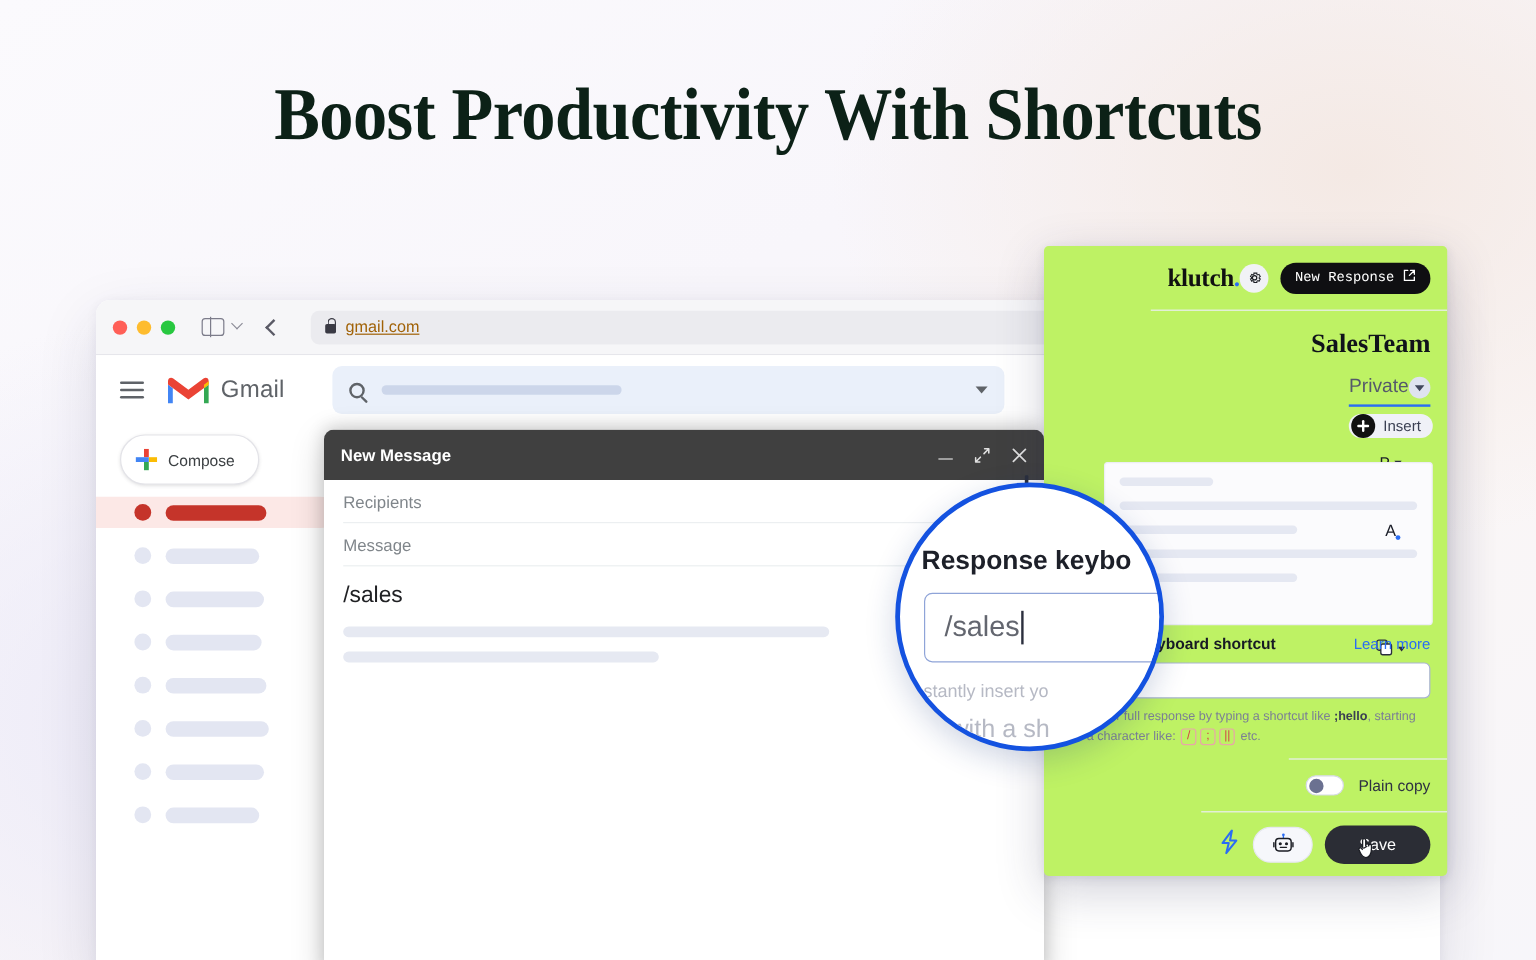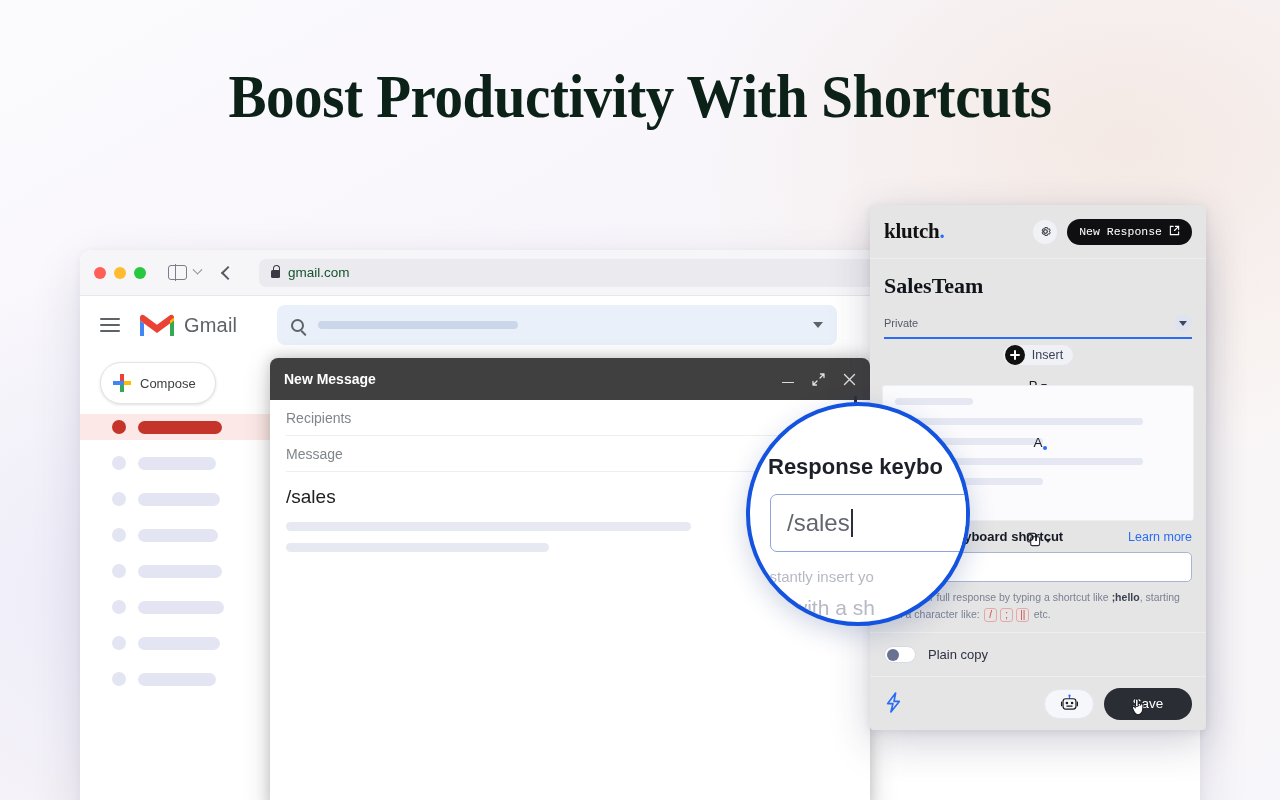--- a/index.html
+++ b/index.html
@@ -57,21 +57,21 @@
     background: #ebebef; border-radius: 7px;
     display: flex; align-items: center; padding: 0 12px; gap: 8px;
   }
   .lock {
     width: 9px; height: 8px; background: #3a3a44; border-radius: 1.5px; position: relative; margin-top: 3px;
   }
   .lock::before {
     content:''; position: absolute; left: 1.6px; top: -5px; width: 5.8px; height: 6px;
     border: 1.6px solid #3a3a44; border-bottom: none; border-radius: 4px 4px 0 0;
   }
-  .url-text { font-size: 13.5px; color: #14532d; }
+  .url-text { font-size: 13.5px; color: #a16207; text-decoration: underline; }
 
   
   .gmail-head {
     height: 58px; display: flex; align-items: center; padding: 0 16px; gap: 0;
     background: #ffffff;
   }
   .hamburger { width: 20px; margin-left: 4px; }
   .hamburger span { display:block; height: 2px; background: #5f6368; border-radius: 2px; margin: 4px 0; }
   .gm-logo { margin-left: 20px; width: 34px; height: 25px; position: relative; }
   .gm-label { margin-left: 10px; font-size: 20px; color: #5f6368; letter-spacing: 0.2px; }
@@ -119,36 +119,36 @@
   .ico-cls { width: 13px; height: 13px; position: relative; }
 
   .cw-field { height: 36px; margin: 0 16px; border-bottom: 1px solid #eceff1; display: flex; align-items: center; font-size: 14px; color: #80868b; }
   .cw-body { padding: 14px 16px 0 16px; }
   .cw-shortcut { font-size: 19px; color: #202124; margin-bottom: 14px; }
   .skel-line { height: 9px; border-radius: 5px; background: #e6e9f2; margin-bottom: 12px; }
 
   
   .klutch {
     position: absolute; left: 870px; top: 205px; width: 336px; height: 525px;
-    background: #e5e5e5; border-radius: 4px;
+    background: #bef264; border-radius: 4px;
     box-shadow: 0 12px 40px rgba(45,45,80,0.22), 0 2px 8px rgba(45,45,80,0.1);
-    overflow: hidden; display: flex; flex-direction: column;
+    overflow: hidden; display: flex; flex-direction: column; align-items: flex-end;
   }
   .k-head { height: 54px; display: flex; align-items: center; padding: 0 14px; border-bottom: 1px solid #eceef3; }
   .k-logo { font-family: "Liberation Serif", serif; font-weight: bold; font-size: 21px; color: #111; letter-spacing: -0.3px; }
   .k-logo .dot { color: #2a6df4; }
   .gear-btn { margin-left: auto; width: 24px; height: 24px; border-radius: 50%; background: #f1f2f6; display:flex; align-items:center; justify-content:center; }
   .newresp {
     margin-left: 10px; height: 26px; padding: 0 12px; border-radius: 14px; background: #0f0f12;
     color: #fff; font-size: 11.5px; display: flex; align-items: center; gap: 7px; font-family: Liberation Mono, monospace;
   }
 
   .k-title { font-family: "Liberation Serif", serif; font-weight: bold; font-size: 22px; color: #10131a; padding: 14px 14px 0 14px; }
   .k-privacy { margin: 10px 14px 0 14px; height: 30px; border-bottom: 2px solid #2a6df4; display: flex; align-items: center; }
-  .k-privacy-label { font-size: 11px; color: #55596b; }
+  .k-privacy-label { font-size: 16px; color: #55596b; }
   .priv-caret { margin-left: auto; width: 18px; height: 18px; border-radius: 50%; background: #dfe3f0; display:flex; align-items:center; justify-content:center; }
   .caret-tri { width:0; height:0; border-left:4px solid transparent; border-right:4px solid transparent; border-top:5px solid #41475c; }
 
   .k-toolbar { height: 40px; display: flex; align-items: center; gap: 13px; padding: 0 12px; margin-top: 6px; flex-direction: column; }
   .insert-pill { display:flex; align-items:center; gap: 7px; background:#f0f1f7; border-radius: 14px; height: 24px; padding: 0 10px 0 2px; }
   .ins-circ { width: 20px; height: 20px; border-radius: 50%; background: #111; position: relative; }
   .ins-circ::before, .ins-circ::after { content:''; position:absolute; background:#fff; border-radius:1px; }
   .ins-circ::before { left: 5px; top: 9px; width: 10px; height: 2px; }
   .ins-circ::after { left: 9px; top: 5px; width: 2px; height: 10px; }
   .ins-label { font-size: 12.5px; color: #3a3f52; }

